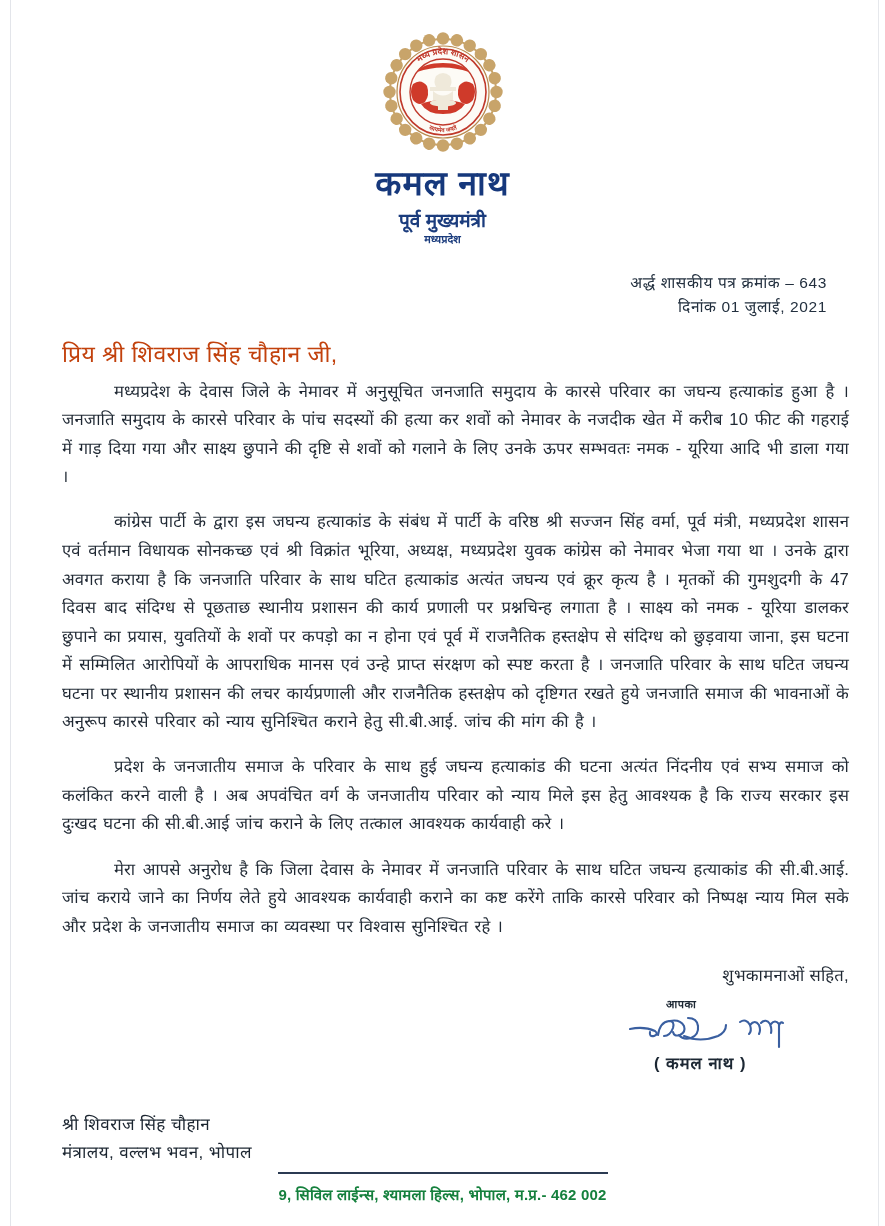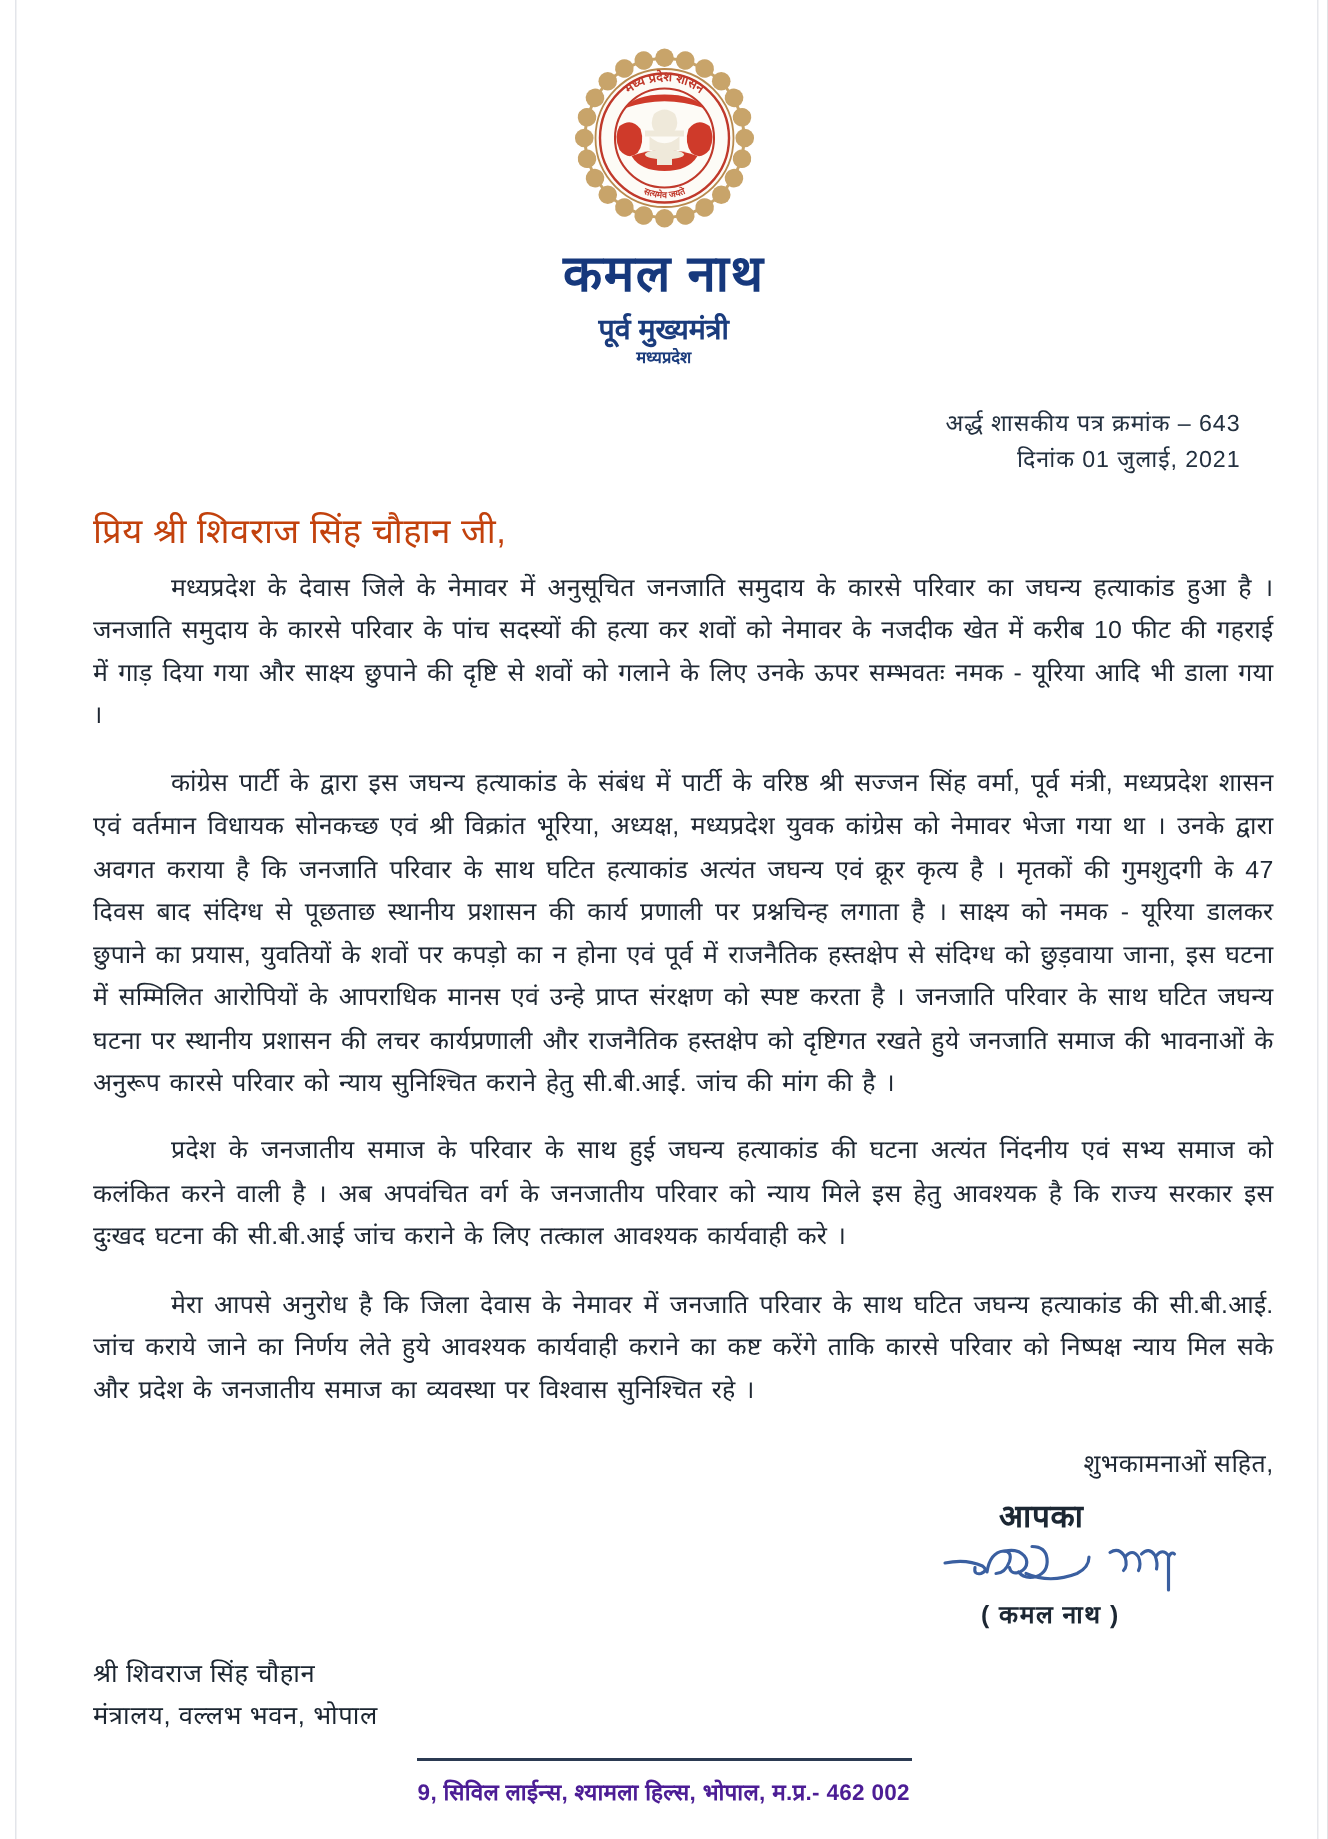--- a/index.html
+++ b/index.html
@@ -114,21 +114,21 @@
     letter-spacing: 0.3px;
     text-align: right;
   }
   .sign-block {
     margin-top: 10px;
     padding-left: 0;
     text-align: left;
   }
   .sign-yours {
     margin-left: 604px;
-    font-size: 21px;
+    font-size: 11px;
     font-weight: bold;
     color: #1c2733;
     letter-spacing: 0.5px;
   }
   .signature {
     margin-left: 560px;
     margin-top: -2px;
     height: 46px;
     width: 250px;
   }
@@ -137,21 +137,21 @@
     margin-left: 592px;
     margin-top: -4px;
     font-size: 16.5px;
     font-weight: bold;
     color: #1c2733;
     letter-spacing: 1px;
   }
 
   
   .addressee {
-    margin-top: 15px;
+    margin-top: 37px;
     padding-left: 62px;
     font-size: 17px;
     line-height: 1.62;
     color: #1b2530;
     letter-spacing: 0.4px;
   }
   .addressee div { white-space: nowrap; }
 
   
   .footer {
@@ -162,21 +162,21 @@
   }
   .footer-rule {
     width: 330px;
     height: 1.6px;
     background: #2b3a52;
     margin: 0 auto 10px auto;
   }
   .footer-text {
     font-size: 15px;
     font-weight: bold;
-    color: #4c1d95;
+    color: #15803d;
     letter-spacing: 0.2px;
   }
 </style>
 </head>
 <body>
 
 <div class="page">
 
   <div class="page-edge-left"></div>
   <div class="page-edge-right"></div>

